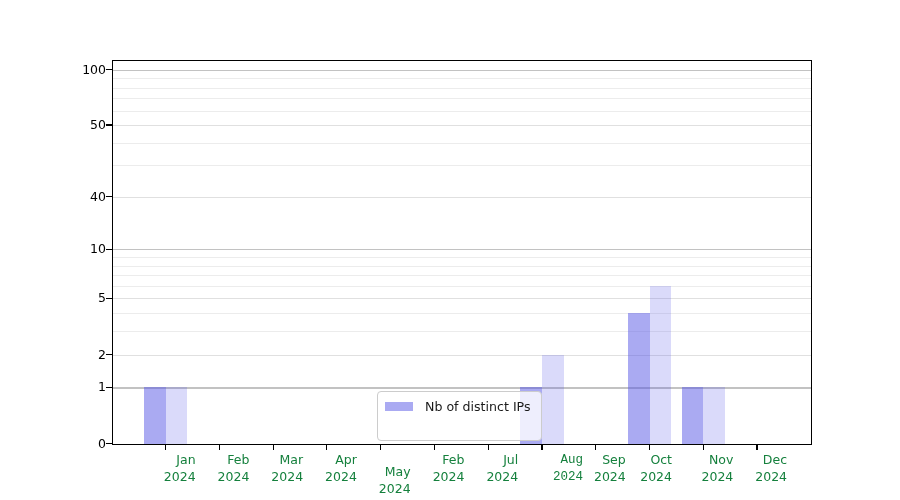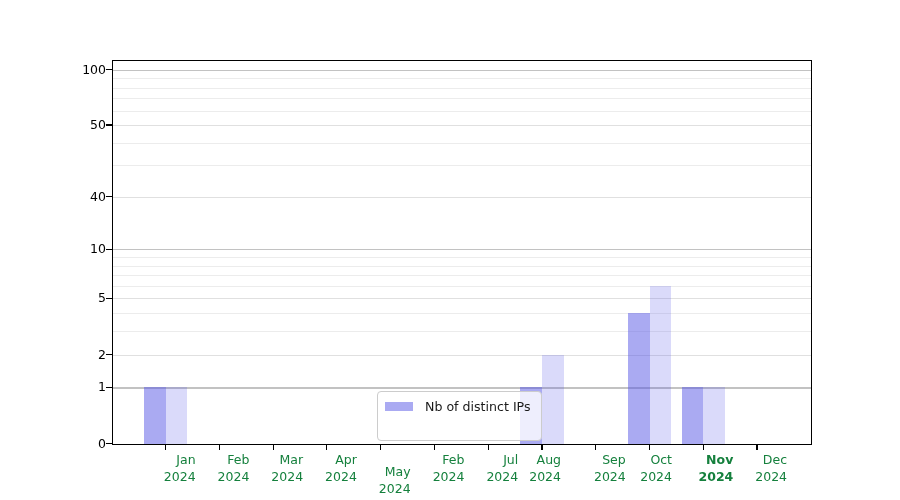--- a/index.html
+++ b/index.html
@@ -144,28 +144,28 @@
       <div class="xtick-mark" style="left: 380.08px; top: 444px; width: 1.2px; height: 6px;"></div>
       <div class="xtick-label" style="left: 350.68px; top: 464px;">May
 2024</div>
       <div class="xtick-mark" style="left: 433.85px; top: 444px; width: 1.2px; height: 6px;"></div>
       <div class="xtick-label" style="left: 404.45px; top: 452px;">Feb
 2024</div>
       <div class="xtick-mark" style="left: 487.62px; top: 444px; width: 1.2px; height: 6px;"></div>
       <div class="xtick-label" style="left: 458.22px; top: 452px;">Jul
 2024</div>
       <div class="xtick-mark" style="left: 541.39px; top: 444px; width: 1.2px; height: 6px;"></div>
-      <div class="xtick-label" style="left: 501px; top: 452px;">Aug
+      <div class="xtick-label" style="left: 523px; top: 452px; font-family: Liberation Mono, monospace;">Aug
 2024</div>
       <div class="xtick-mark" style="left: 595.16px; top: 444px; width: 1.2px; height: 6px;"></div>
       <div class="xtick-label" style="left: 565.76px; top: 452px;">Sep
 2024</div>
       <div class="xtick-mark" style="left: 648.93px; top: 444px; width: 1.2px; height: 6px;"></div>
       <div class="xtick-label" style="left: 612px; top: 452px;">Oct
 2024</div>
       <div class="xtick-mark" style="left: 702.7px; top: 444px; width: 1.2px; height: 6px;"></div>
-      <div class="xtick-label" style="left: 673.3px; top: 452px; font-weight: bold;">Nov
+      <div class="xtick-label" style="left: 673.3px; top: 452px;">Nov
 2024</div>
       <div class="xtick-mark" style="left: 756.47px; top: 444px; width: 1.2px; height: 6px;"></div>
       <div class="xtick-label" style="left: 727.07px; top: 452px;">Dec
 2024</div>
     </div>
 </div>
 
 </body></html>

